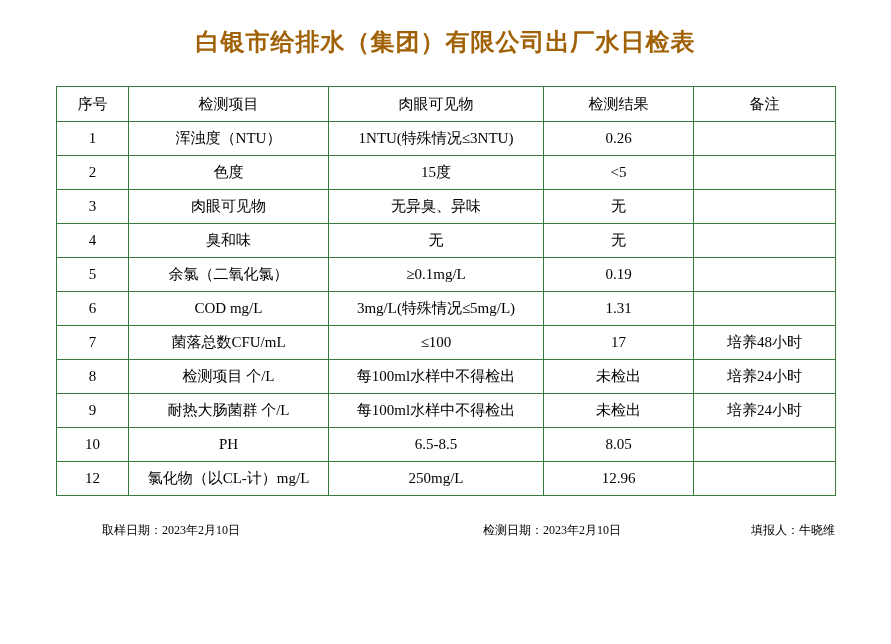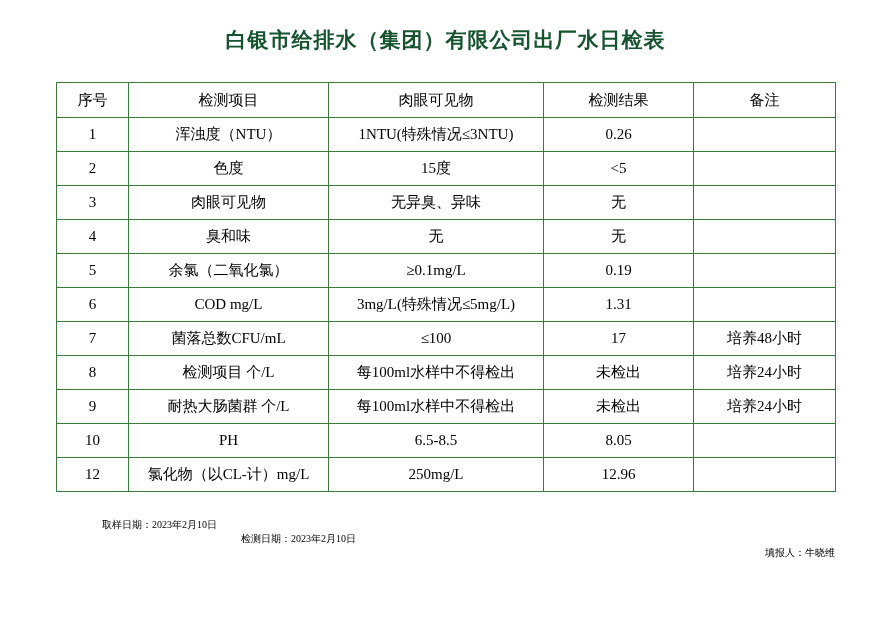--- a/index.html
+++ b/index.html
@@ -17,26 +17,26 @@
   .page {
     position: relative;
     width: 891px;
     height: 644px;
     box-sizing: border-box;
     background: #ffffff;
   }
   .doc-title {
     text-align: center;
     font-family: "Liberation Serif", serif;
-    font-size: 21px;
+    font-size: 24px;
     font-weight: bold;
     letter-spacing: 1px;
     padding-top: 26px;
     padding-bottom: 16px;
-    color: #14532d;
+    color: #a16207;
   }
   .table-wrap {
     padding: 12px 56px;
   }
   table.report {
     border-collapse: collapse;
     width: 779px;
     table-layout: fixed;
     border: 1.5px solid #3a7a3a;
   }
@@ -60,26 +60,25 @@
   col.c2 { width: 215px; }
   col.c3 { width: 150px; }
   col.c4 { width: 142px; }
 
   .cell-sub {
     font-size: 13px;
   }
   .footer {
     display: flex;
     padding: 14px 56px 0 56px;
-    font-size: 10px;
+    font-size: 12px;
     font-family: "Liberation Serif", serif;
-    flex-direction: column;
   }
   .footer .f1 { width: 300px; text-align: left; padding-left: 46px;}
-  .footer .f2 { width: 300px; text-align: right; }
+  .footer .f2 { width: 300px; text-align: center; }
   .footer .f3 { flex: 1; text-align: right; }
   .nowrap { white-space: nowrap; }
 </style>
 </head>
 <body>
 
 <div class="page">
 
   <div class="doc-title">白银市给排水（集团）有限公司出厂水日检表</div>
 

